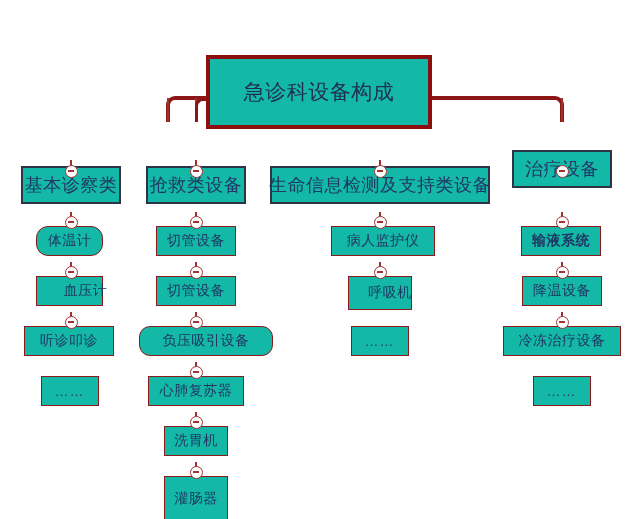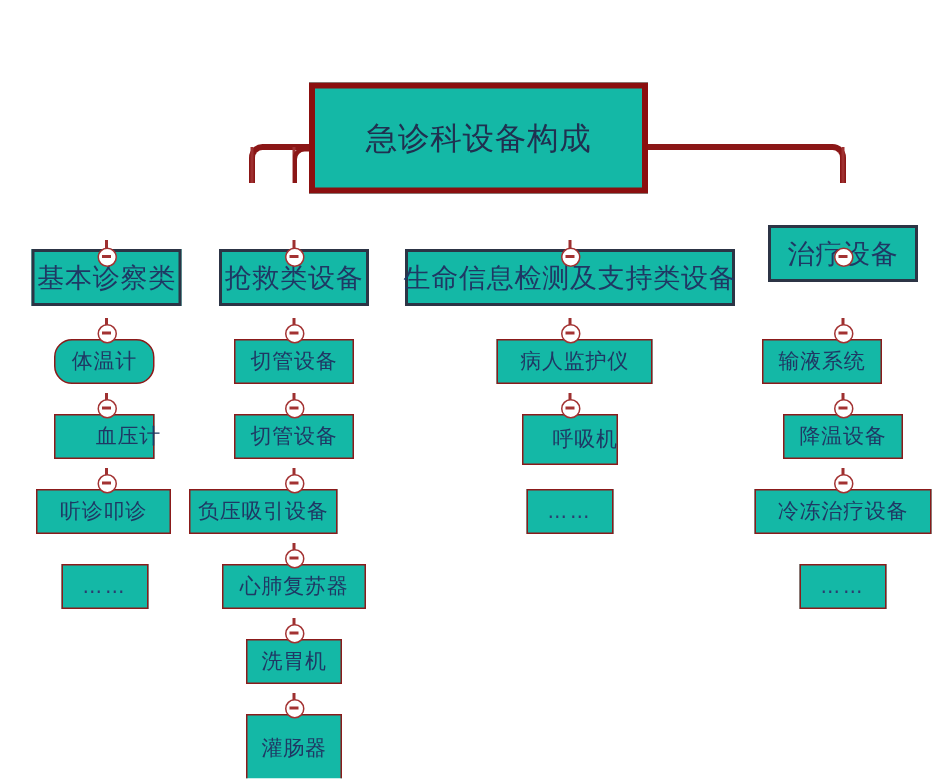--- a/index.html
+++ b/index.html
@@ -143,21 +143,21 @@
       <div class="node leaf" style="left: 156px; top: 182px; width: 80px; height: 30px;">
         <span>切管设备</span>
       </div>
       <div class="vline thin" style="left: 195.25px; top: 212px; height: 20px;"></div>
       <div class="toggle" style="left: 189.5px; top: 215.5px;"></div>
       <div class="node leaf" style="left: 156px; top: 232px; width: 80px; height: 30px; text-align: center;">
         <span>切管设备</span>
       </div>
       <div class="vline thin" style="left: 195.25px; top: 262px; height: 20px;"></div>
       <div class="toggle" style="left: 189.5px; top: 265.5px;"></div>
-      <div class="node leaf" style="left: 126px; top: 282px; width: 99px; height: 30px;">
+      <div class="node leaf" style="left: 139px; top: 282px; width: 134px; height: 30px; border-radius: 11px;">
         <span>负压吸引设备</span>
       </div>
       <div class="vline thin" style="left: 195.25px; top: 312px; height: 20px;"></div>
       <div class="toggle" style="left: 189.5px; top: 315.5px;"></div>
       <div class="node leaf" style="left: 148px; top: 332px; width: 96px; height: 30px;">
         <span>心肺复苏器</span>
       </div>
       <div class="vline thin" style="left: 195.25px; top: 362px; height: 20px;"></div>
       <div class="toggle" style="left: 189.5px; top: 365.5px;"></div>
       <div class="node leaf" style="left: 164px; top: 382px; width: 64px; height: 30px;">
@@ -191,21 +191,21 @@
       <div class="toggle" style="left: 373.5px; top: 265.5px;"></div>
       <div class="node leaf ellipsis" style="left: 351px; top: 282px; width: 58px; height: 30px;">
         <span>……</span>
       </div>
       <div class="vline thin" style="left: 561.25px; top: 98px; height: 24px;"></div>
       <div class="node lvl2" style="left: 512px; top: 106px; width: 100px; height: 38px; align-items: center;">
         <span>治疗设备</span>
       </div>
       <div class="vline thin" style="left: 561.25px; top: 160px; height: 22px;"></div>
       <div class="toggle" style="left: 555.5px; top: 164.5px;"></div>
-      <div class="node leaf" style="left: 508px; top: 182px; width: 80px; height: 30px;">
+      <div class="node leaf" style="left: 521px; top: 182px; width: 80px; height: 30px; font-weight: bold;">
         <span>输液系统</span>
       </div>
       <div class="vline thin" style="left: 561.25px; top: 212px; height: 20px;"></div>
       <div class="toggle" style="left: 555.5px; top: 215.5px;"></div>
       <div class="node leaf" style="left: 522px; top: 232px; width: 80px; height: 30px;">
         <span>降温设备</span>
       </div>
       <div class="vline thin" style="left: 561.25px; top: 262px; height: 20px;"></div>
       <div class="toggle" style="left: 555.5px; top: 265.5px;"></div>
       <div class="node leaf" style="left: 503px; top: 282px; width: 118px; height: 30px;">

